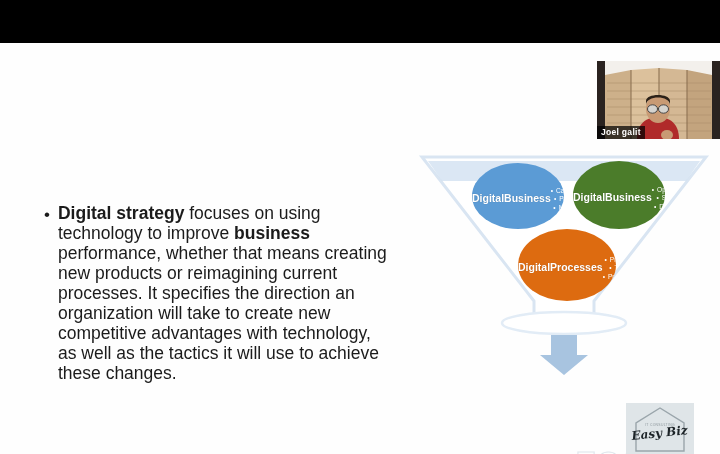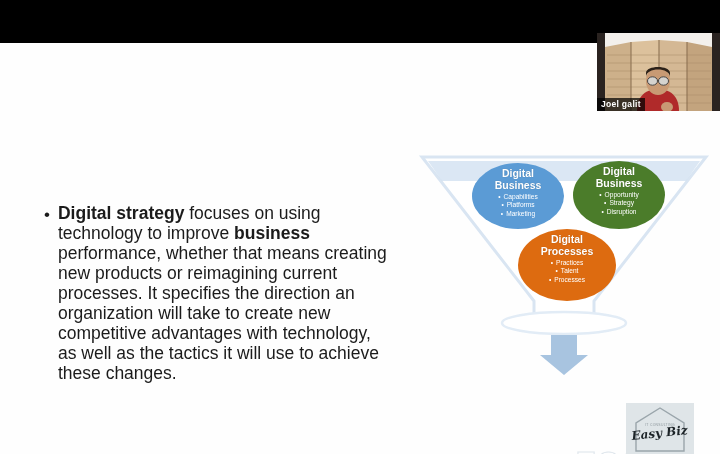--- a/index.html
+++ b/index.html
@@ -17,21 +17,21 @@
   .bullet-block{position:absolute;left:44px;top:160px;width:350px;display:flex;gap:8px;}
   .bullet-dot{font-size:17px;line-height:23px;color:#1b1b1b;}
   .bullet-text{font-size:17.5px;line-height:20px;color:#1b1b1b;}
   .bullet-text b{font-weight:700;}
 
   
   .diagram{position:absolute;left:418px;top:108px;width:292px;height:240px;}
   .diagram svg{position:absolute;left:0;top:0;}
 
   .ellipse{position:absolute;border-radius:50%;color:#fff;text-align:center;
-           display:flex;flex-direction:column;align-items:center;justify-content:flex-start;
+           display:flex;flex-direction:row;align-items:center;justify-content:flex-start;
            padding-top:5px;box-sizing:border-box;overflow:hidden;}
   .el-title{font-size:10.5px;font-weight:600;line-height:11.5px;text-shadow:0 0 1px rgba(0,0,0,.25);}
   .el-list{margin:2px 0 0 0;padding:0;list-style:none;}
   .el-list li{font-size:6.6px;line-height:8.4px;white-space:nowrap;}
   .el-list li::before{content:"\2022";margin-right:3px;}
 
   .el-products{left:54px;top:12px;width:92px;height:66px;background:#5b9bd5;}
   .el-business{left:155px;top:10px;width:92px;height:68px;background:#4b7c2a;}
   .el-workforce{left:100px;top:78px;width:98px;height:72px;background:#dd6b10;}
 
@@ -43,21 +43,21 @@
   .logo svg{position:absolute;left:0;top:0;}
   .logo-tag{position:absolute;left:0;top:20px;width:68px;text-align:center;
             font-size:3.4px;color:#8d979c;letter-spacing:.3px;}
 
   
   .zoom-wm{position:absolute;left:576px;top:396px;font-size:34px;font-weight:700;
            letter-spacing:1px;color:transparent;-webkit-text-stroke:1.1px #dfe6ec;
            text-stroke:1.1px #dfe6ec;font-family:"DejaVu Sans",sans-serif;}
 
   
-  .video-tile{position:absolute;left:597px;top:33px;width:123px;height:78px;
+  .video-tile{position:absolute;left:597px;top:61px;width:123px;height:78px;
               background:#701a75;overflow:hidden;}
   .video-tile svg{position:absolute;left:0;top:0;}
   .vt-name{position:absolute;left:0;bottom:0;padding:1px 4px 2px 4px;
            background:rgba(0,0,0,.72);color:#fff;font-size:8.5px;font-weight:700;
            letter-spacing:.3px;white-space:nowrap;}
 </style>
 </head>
 <body>
 
 <div id="stage">

